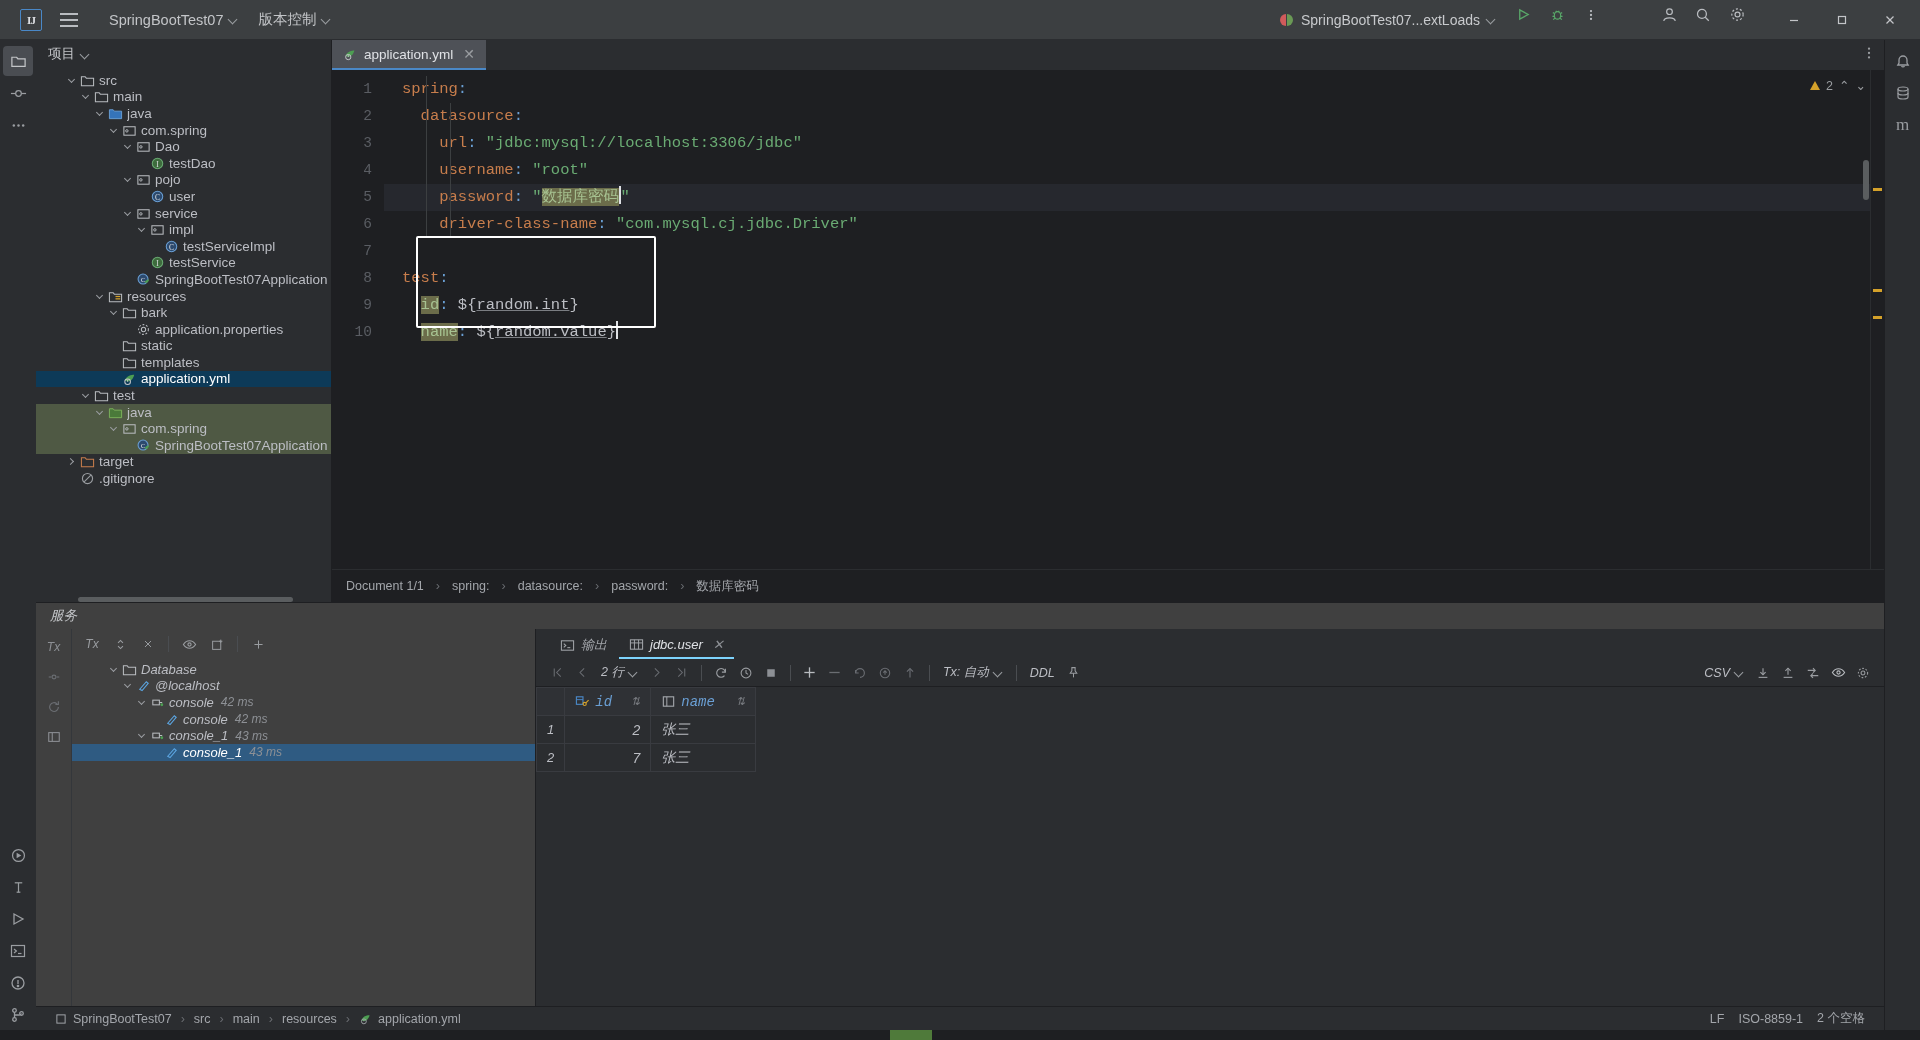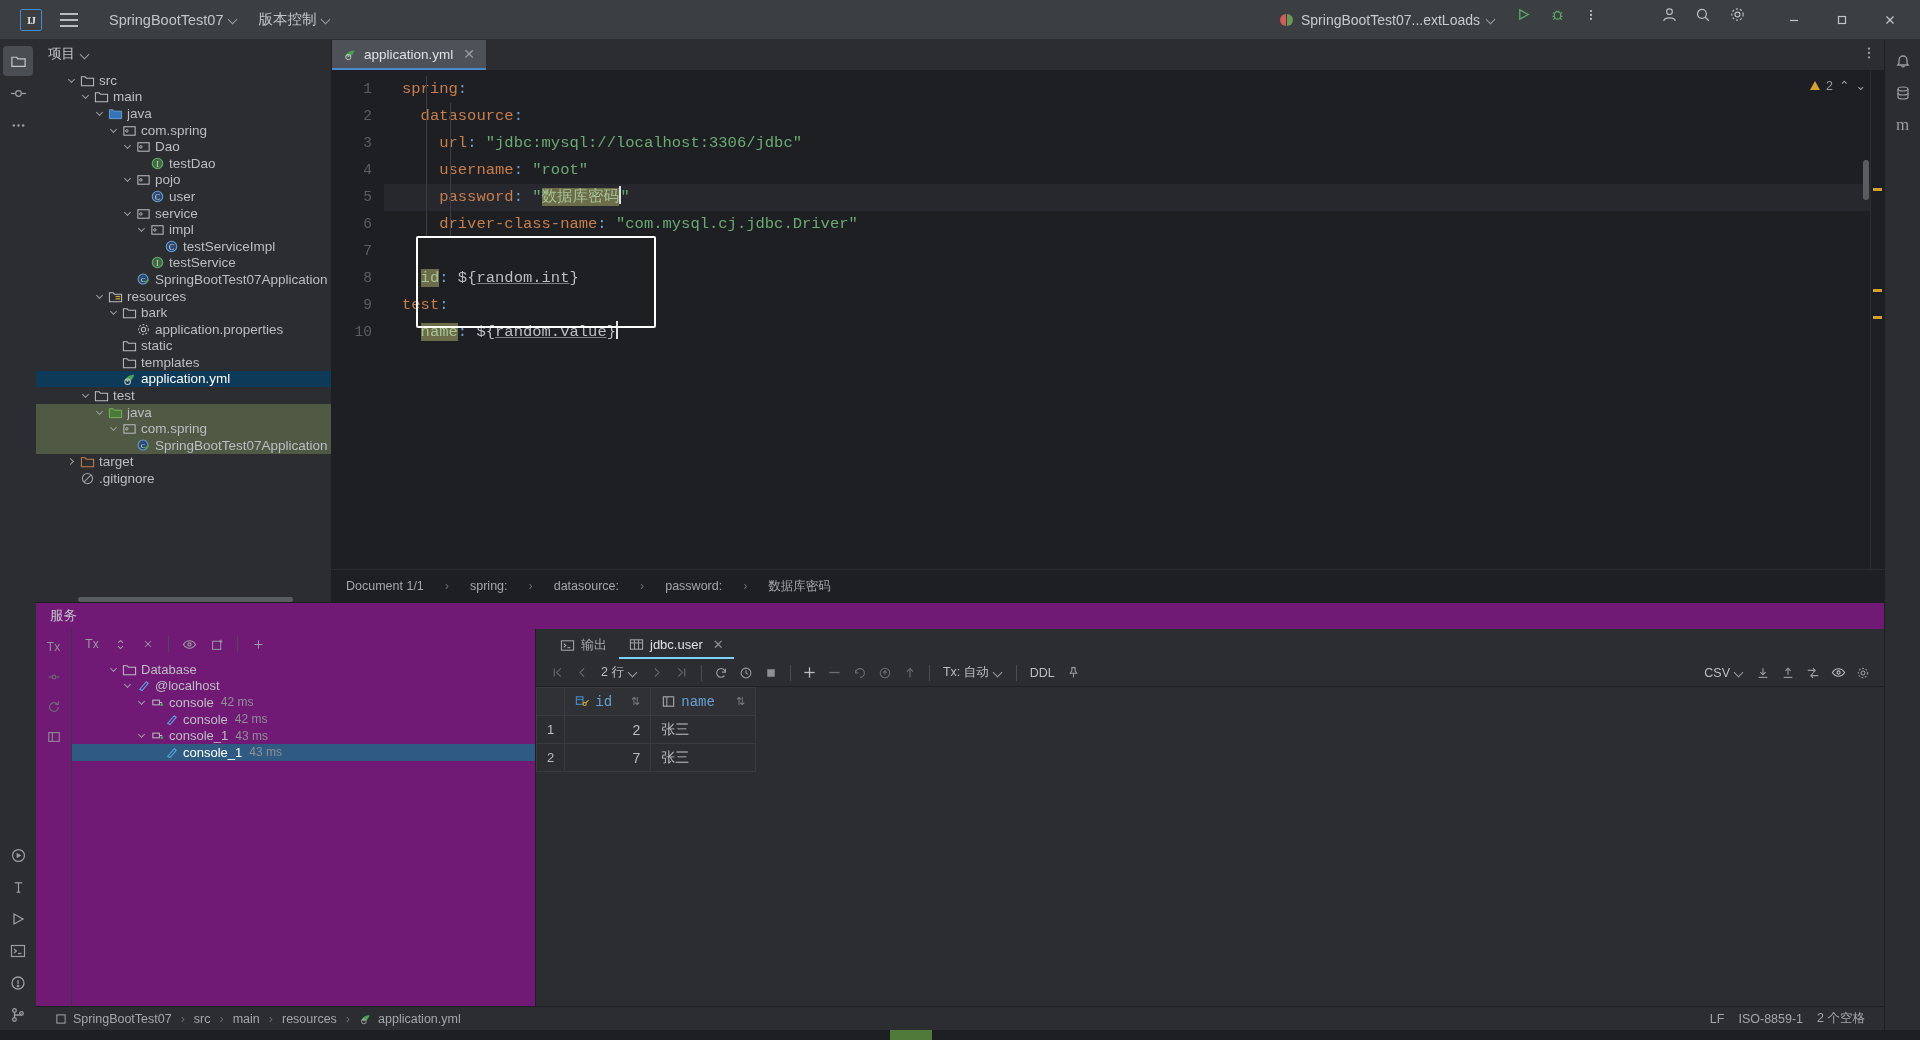--- a/index.html
+++ b/index.html
@@ -114,26 +114,26 @@
   .warnbar { position:absolute; right:0; top:0; width:14px; height:100%;
     background:#1e1f22; border-left:1px solid #2b2d30; }
   .warn-mark { position:absolute; right:2px; width:9px; height:3px; }
   .insp { position:absolute; right:18px; top:8px; display:flex; align-items:center; gap:6px;
     font-size:12.5px; color:#9a9da1; }
   .warn-tri { width:0;height:0;border-left:5px solid transparent;border-right:5px solid transparent;
     border-bottom:9px solid #d4a12a; }
   .ed-scroll-v { position:absolute; right:15px; top:90px; width:6px; height:40px;
     background:#5a5d5f; border-radius:3px; }
   .breadcrumbs { height:26px; flex:0 0 26px; background:#1e1f22; display:flex; align-items:center;
-    padding:16px 14px; gap:21px; font-size:12.5px; color:#a3a6ab; border-top:1px solid #2b2d30; }
+    padding:16px 14px; gap:12px; font-size:12.5px; color:#a3a6ab; border-top:1px solid #2b2d30; }
   .bc-sep { color:#6a6d72; }
 
   
   .lower { flex:1 1 auto; display:flex; flex-direction:column; min-height:0;
-    border-top:1px solid #1e1f22; background:#701a75; }
+    border-top:1px solid #1e1f22; background:#404040;font-style:italic; }
   .svc-head { height:26px; flex:0 0 26px; display:flex; align-items:center; padding:0 14px;
     font-size:13.5px; color:#c3c5c8; }
   .lower-body { flex:1 1 auto; display:flex; min-height:0; }
 
   .svc-left { width: 500px; flex:0 0 500px; display:flex; border-right:1px solid #1e1f22; }
   .svc-rail { width:36px; flex:0 0 36px; display:flex;flex-direction:column;align-items:center;
     padding-top:6px; gap:6px; border-right:1px solid #34373b; }
   .svc-rail .rb { width:26px;height:24px;display:flex;align-items:center;justify-content:center;
     color:#8d9095; font-size:12px; cursor:pointer;}
   .svc-main { flex:1 1 auto; display:flex; flex-direction:column; min-width:0; }
@@ -692,22 +692,22 @@
               </div>
             <div class="codecol" id="codecol">
 
             <div class="cline"><span class="k">spring</span><span class="p">:</span></div>
                 <div class="cline"><span>  </span><span class="k">datasource</span><span class="p">:</span></div>
                 <div class="cline"><span>    </span><span class="k">url</span><span class="p">:</span><span> </span><span class="s">"jdbc:mysql://localhost:3306/jdbc"</span></div>
                 <div class="cline"><span>    </span><span class="k">username</span><span class="p">:</span><span> </span><span class="s">"root"</span></div>
                 <div class="cline hl"><span>    </span><span class="k">password</span><span class="p">:</span><span> </span><span class="s">"</span><span class="sel">数据库密码</span><span class="caret"></span><span class="s">"</span></div>
                 <div class="cline"><span>    </span><span class="k">driver-class-name</span><span class="p">:</span><span> </span><span class="s">"com.mysql.cj.jdbc.Driver"</span></div>
                 <div class="cline"></div>
+                <div class="cline"><span class="k">test</span><span class="p">:</span></div>
                 <div class="cline"><span>  </span><span class="k sel">id</span><span class="p">:</span><span> </span><span>${</span><span class="macro">random.int</span><span>}</span></div>
-                <div class="cline"><span class="k">test</span><span class="p">:</span></div>
                 <div class="cline"><span>  </span><span class="k sel">name</span><span class="p">:</span><span> </span><span>${</span><span class="macro">random.value</span><span>}</span><span class="caret"></span></div>
                 <div class="ind-guide" style="left:42px; top:6px; height:162px;"></div>
                 <div class="ind-guide" style="left:66px; top:33px; height:135px;"></div>
                 <div class="callout" style="left:32px; top:166px; width:240px; height:92px;"></div>
               </div>
             <div class="insp">
               <span class="warn-tri"></span>
               <span>2</span>
               <span>⌃</span>
               <span>⌄</span>

